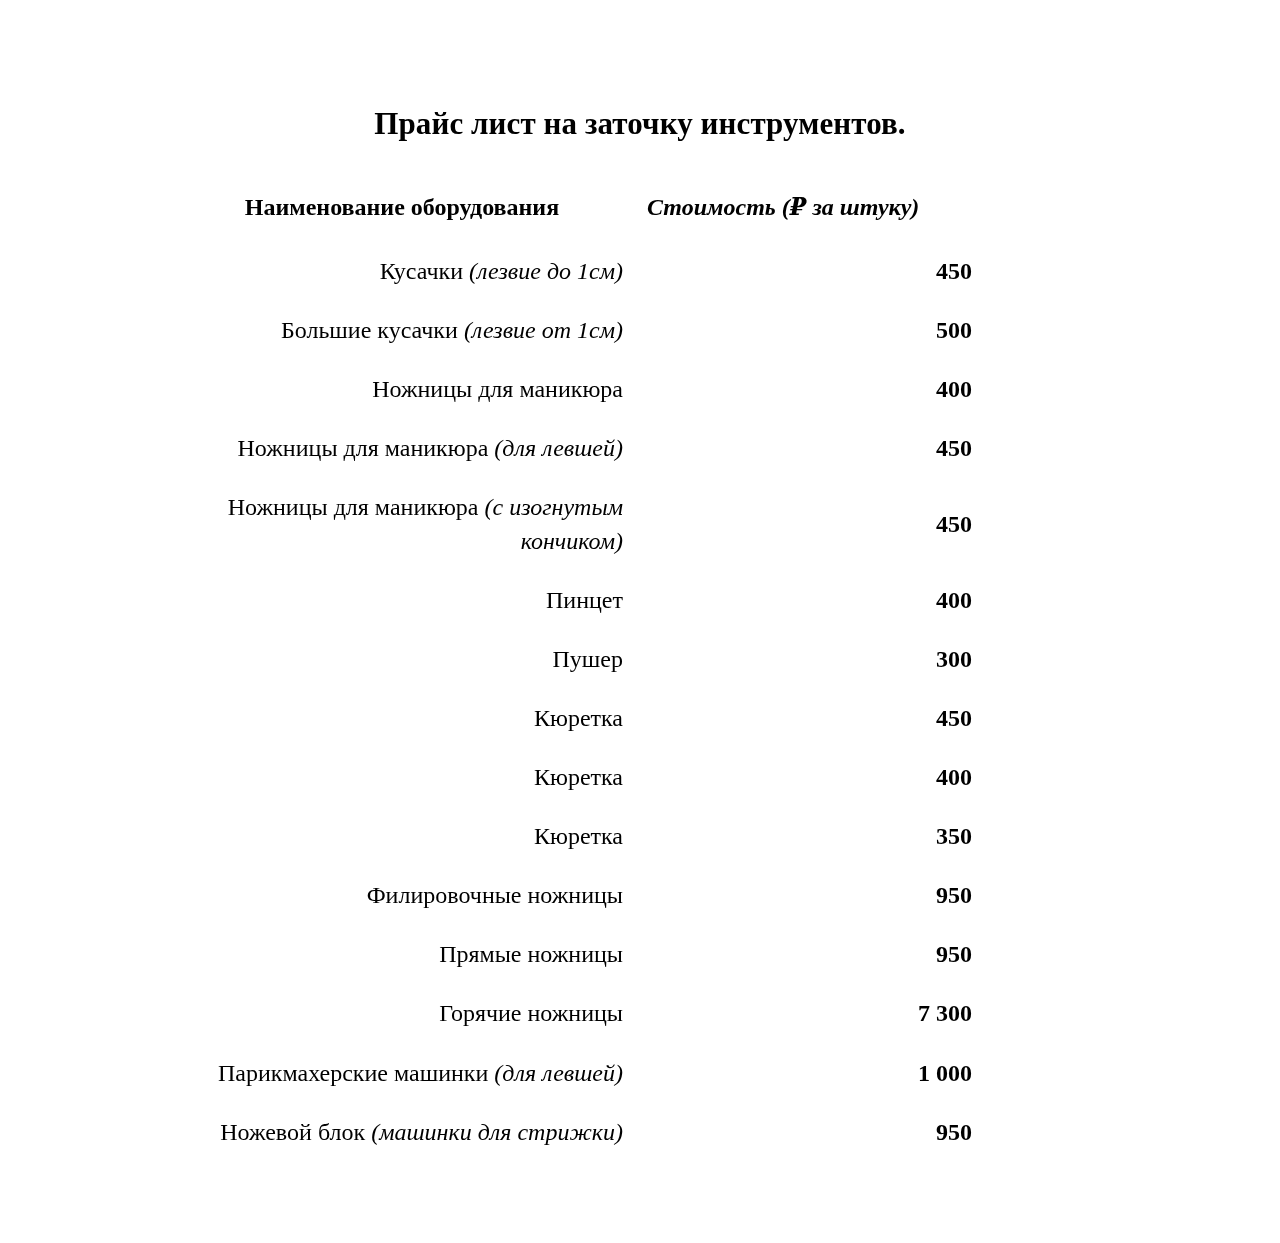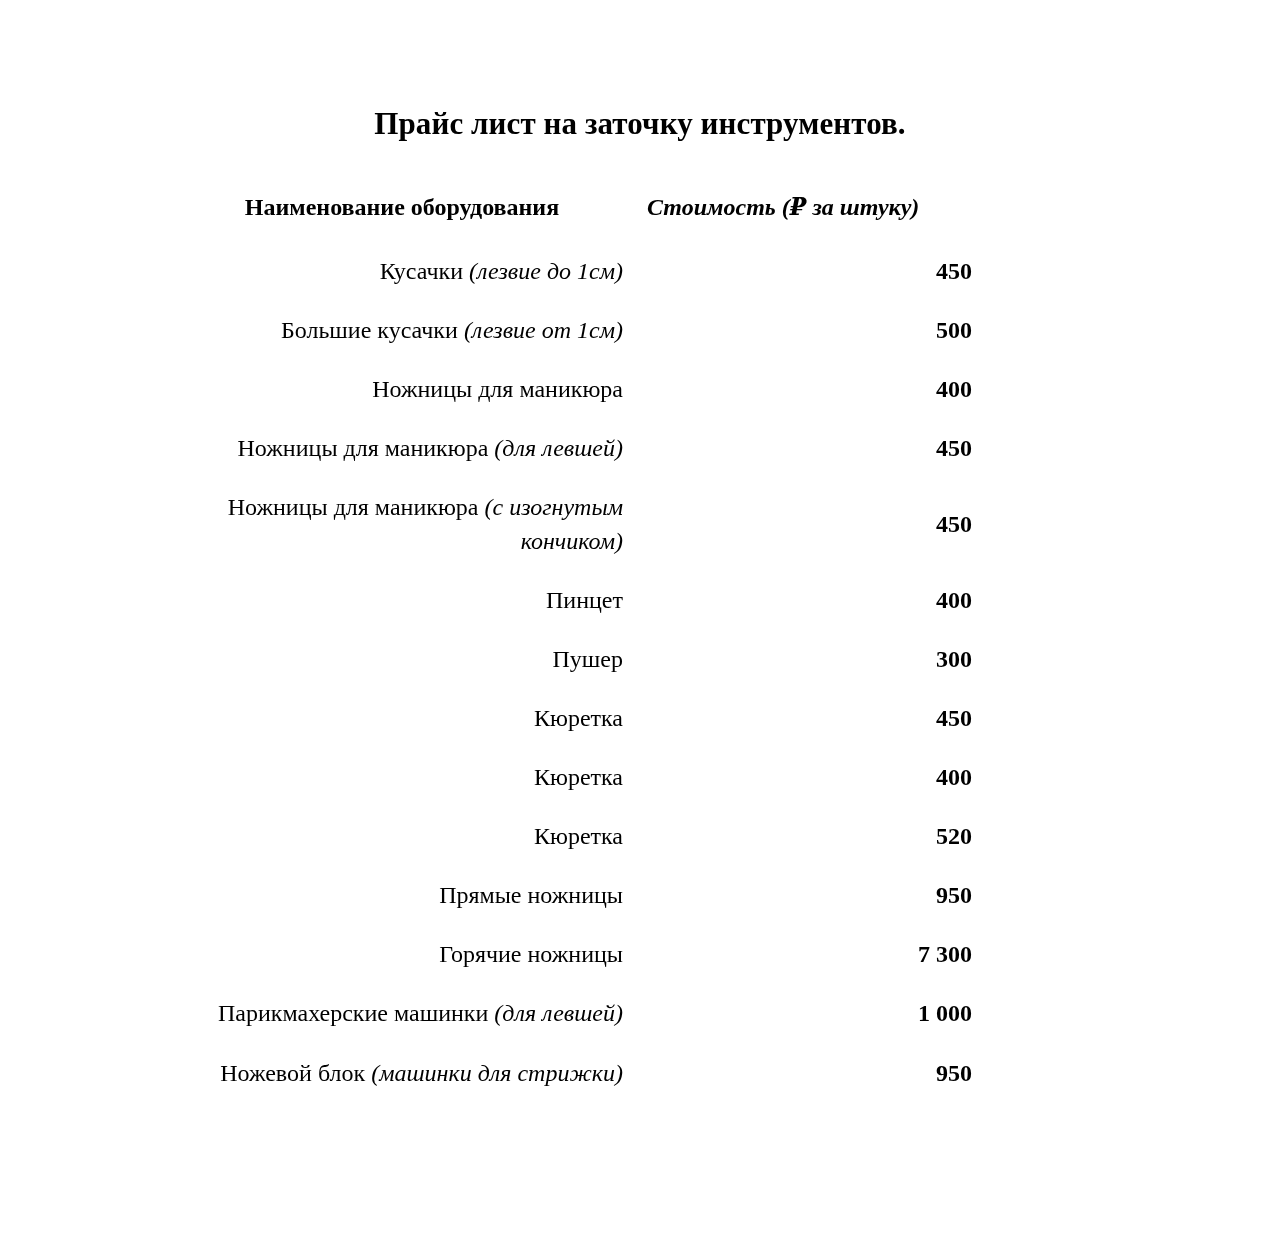--- a/index.html
+++ b/index.html
@@ -137,21 +137,25 @@
         <tr>
           <td class="cell-name"><span>Кюретка</span></td>
           <td class="cell-price">450</td>
         </tr>
         <tr>
           <td class="cell-name"><span>Кюретка</span></td>
           <td class="cell-price">400</td>
         </tr>
         <tr>
           <td class="cell-name"><span>Кюретка</span></td>
-          <td class="cell-price">520</td>
+          <td class="cell-price">350</td>
+        </tr>
+        <tr>
+          <td class="cell-name"><span>Филировочные ножницы</span></td>
+          <td class="cell-price">950</td>
         </tr>
         <tr>
           <td class="cell-name"><span>Прямые ножницы</span></td>
           <td class="cell-price">950</td>
         </tr>
         <tr>
           <td class="cell-name"><span>Горячие ножницы</span></td>
           <td class="cell-price">7 300</td>
         </tr>
         <tr>

